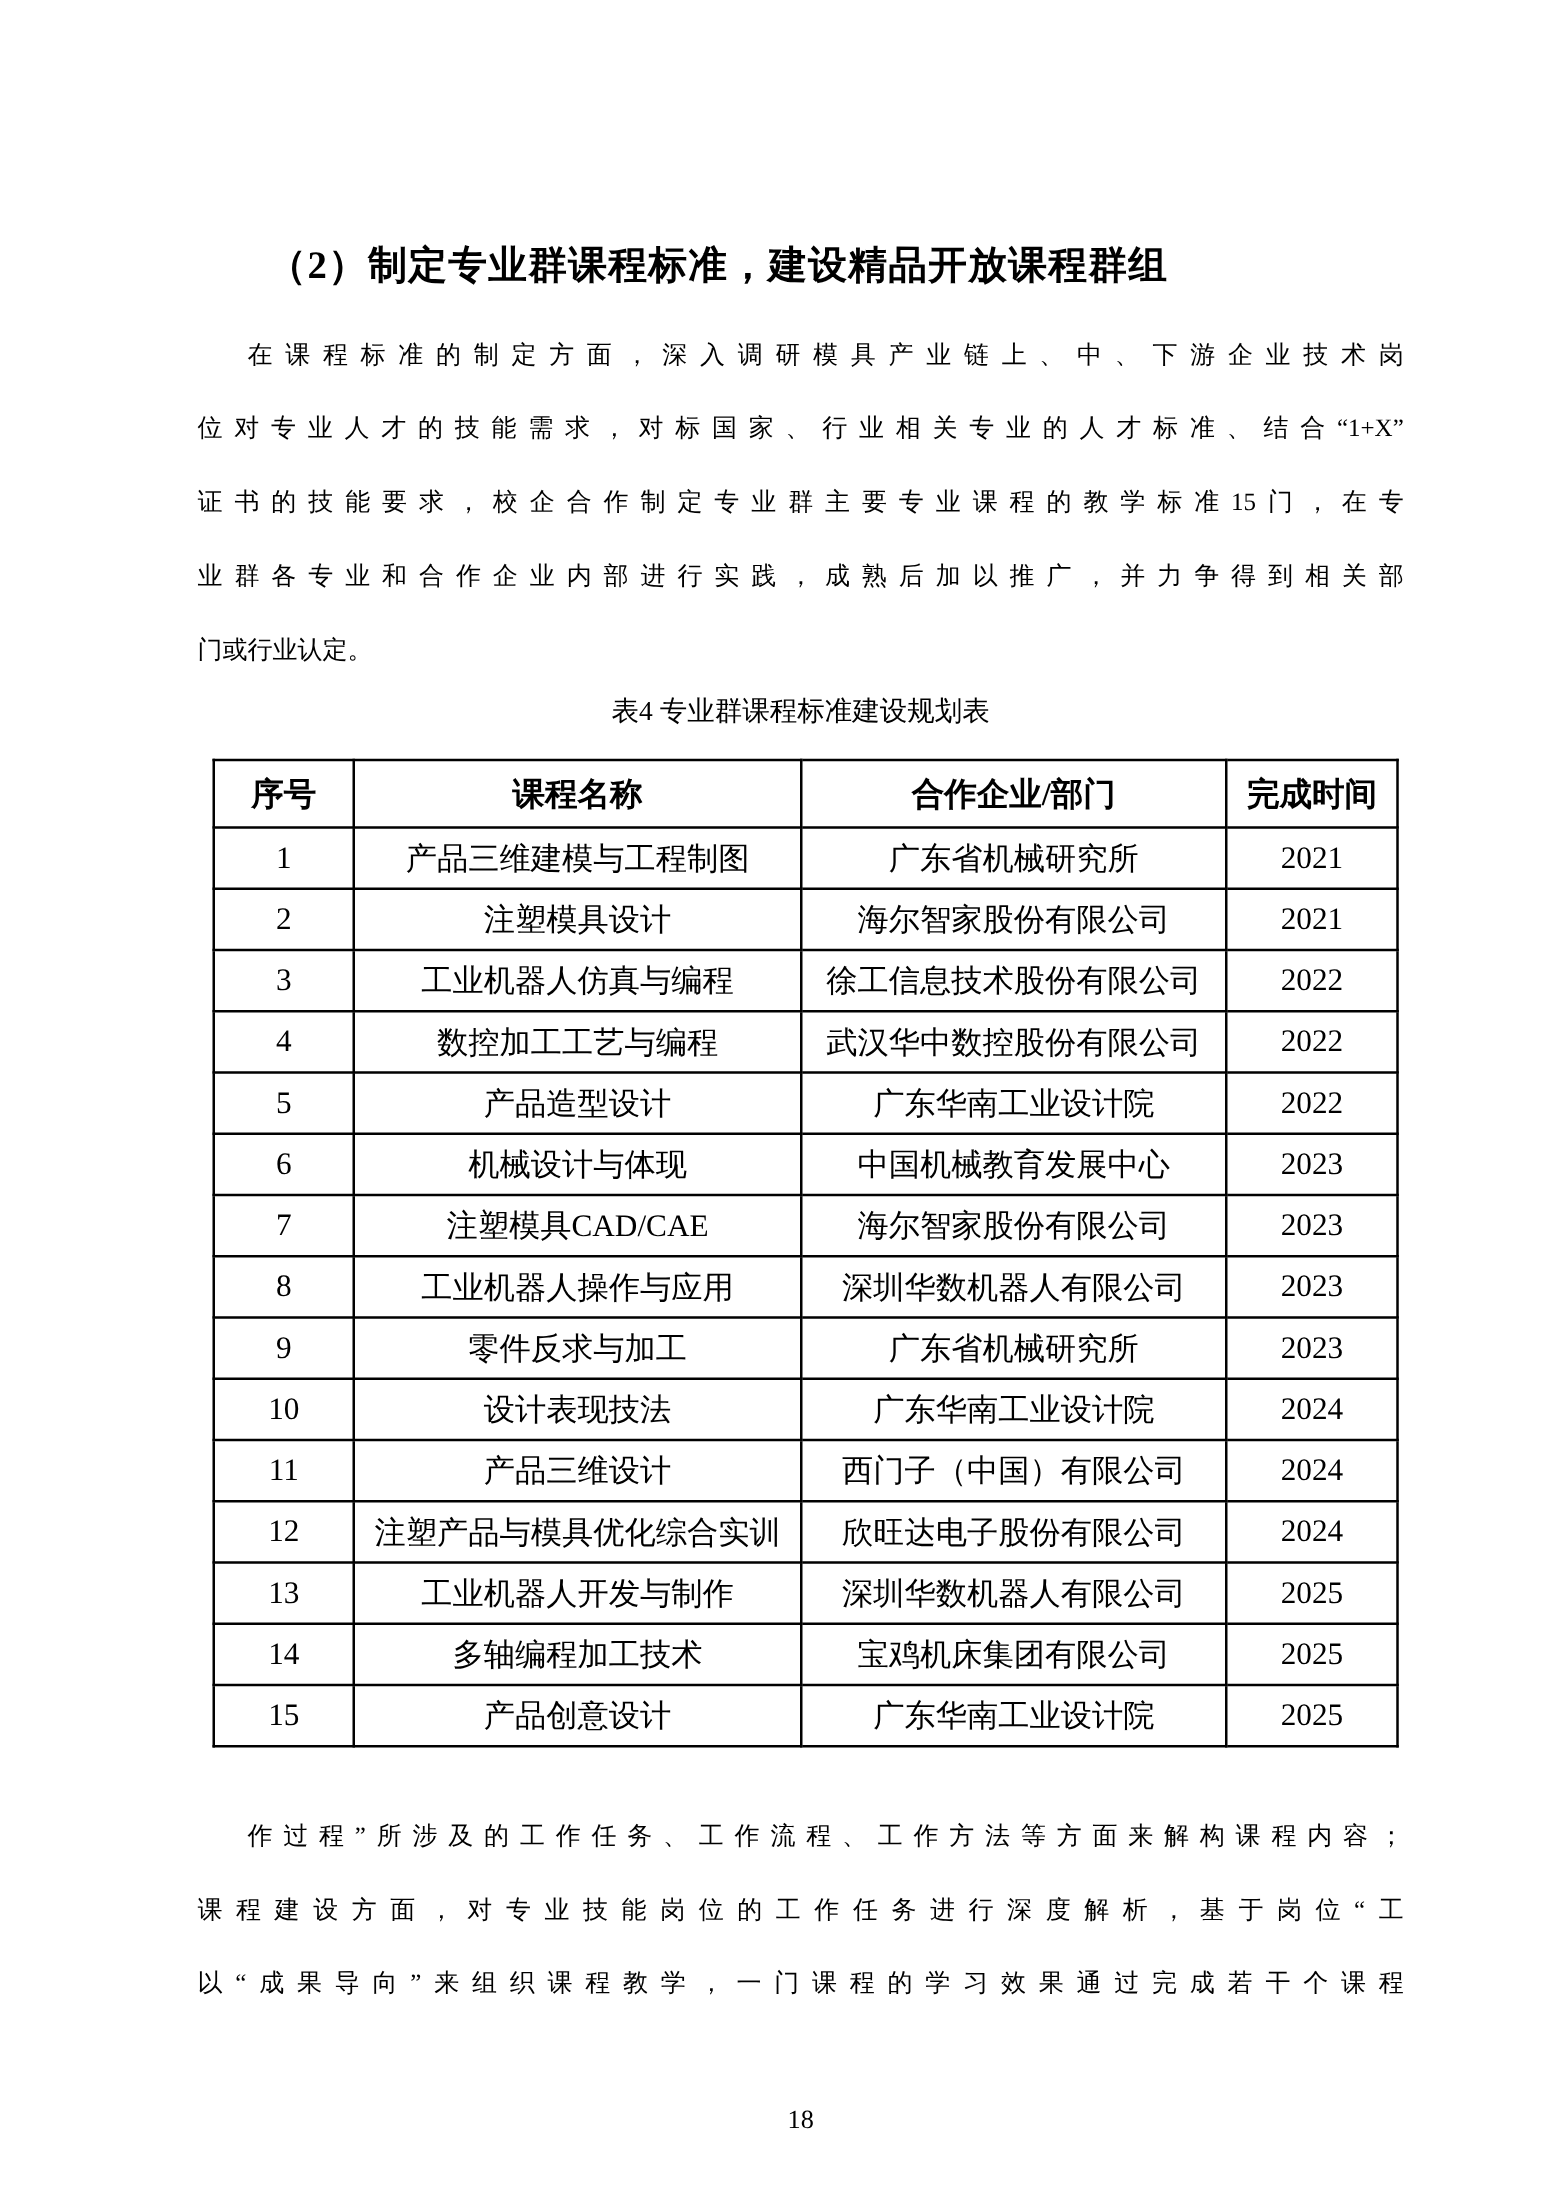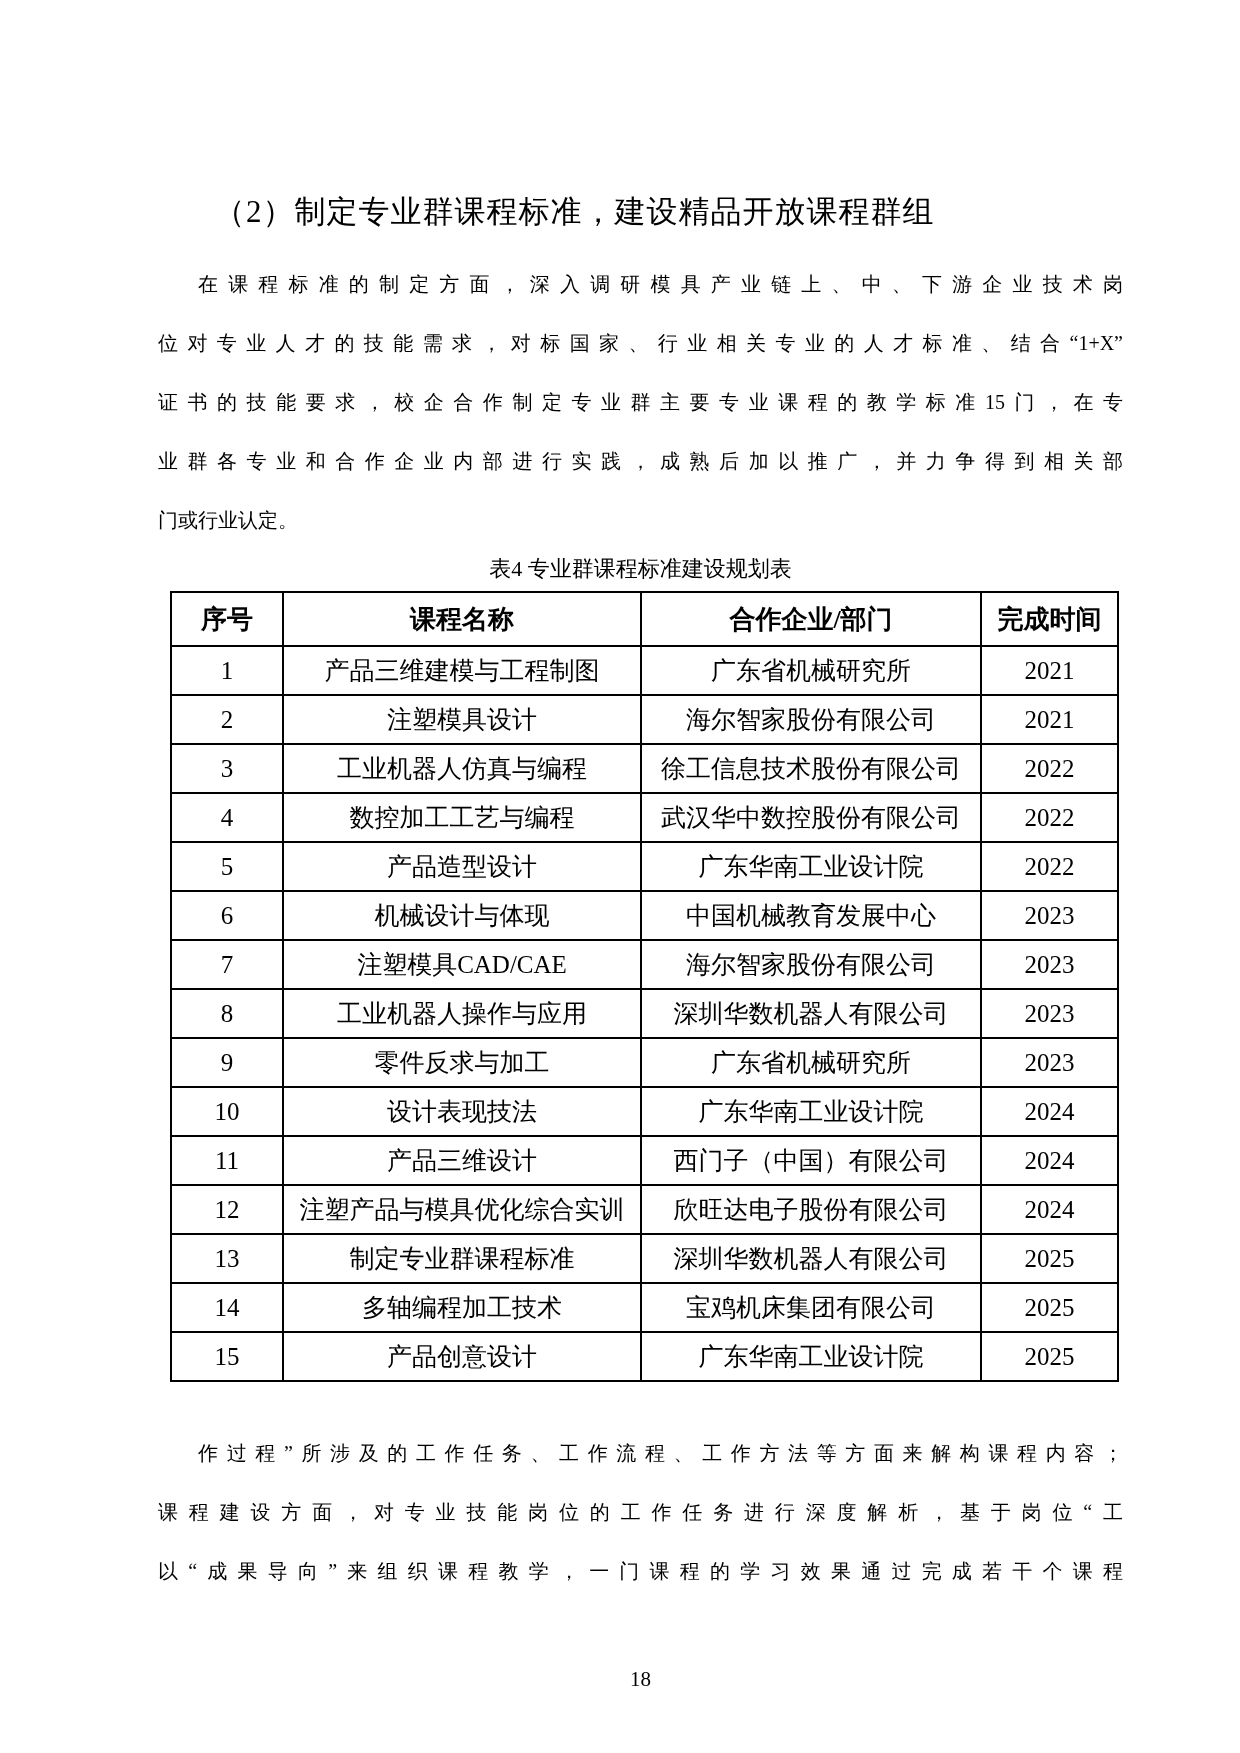--- a/index.html
+++ b/index.html
@@ -26,21 +26,21 @@
     position: absolute;
     top: 0;
     left: 158px;
     width: 965px;
   }
   .heading {
     margin-top: 190px;
     padding-left: 56px;            
     font-size: 31px;
     line-height: 44px;
-    font-weight: normal;
+    font-weight: bold;
     letter-spacing: 1px;
   }
   .para {
     font-size: 20px;
   }
   .para-1 { margin-top: 21px; }
   .para-2 { margin-top: 42px; }
   .tline {
     height: 59px;
     line-height: 59px;
@@ -55,21 +55,21 @@
   .para .tline:first-child {
     text-indent: 2em;
   }
   .table-caption {
     margin-top: 4px;
     font-size: 22px;
     line-height: 30px;
     text-align: center;
   }
   table.course-table {
-    margin-top: 7px;
+    margin-top: 23px;
     margin-left: 12px;
     width: 947px;
     border-collapse: collapse;
     table-layout: fixed;
   }
   .course-table th, .course-table td {
     border: 2px solid #000000;
     text-align: center;
     vertical-align: middle;
     padding: 0 4px;
@@ -197,21 +197,21 @@
             <td>2024</td>
           </tr>
           <tr>
             <td>12</td>
             <td>注塑产品与模具优化综合实训</td>
             <td>欣旺达电子股份有限公司</td>
             <td>2024</td>
           </tr>
           <tr>
             <td>13</td>
-            <td>制定专业群课程标准</td>
+            <td>工业机器人开发与制作</td>
             <td>深圳华数机器人有限公司</td>
             <td>2025</td>
           </tr>
           <tr>
             <td>14</td>
             <td>多轴编程加工技术</td>
             <td>宝鸡机床集团有限公司</td>
             <td>2025</td>
           </tr>
           <tr>

